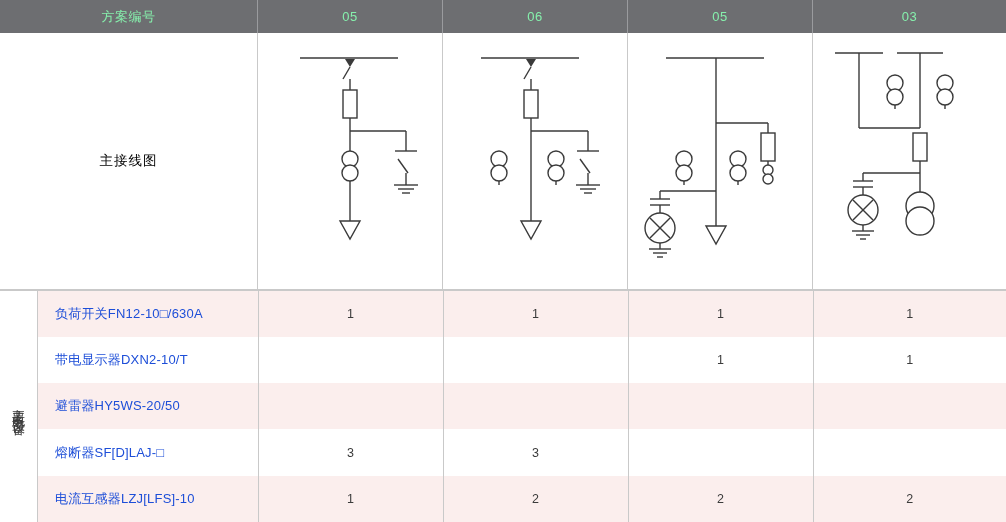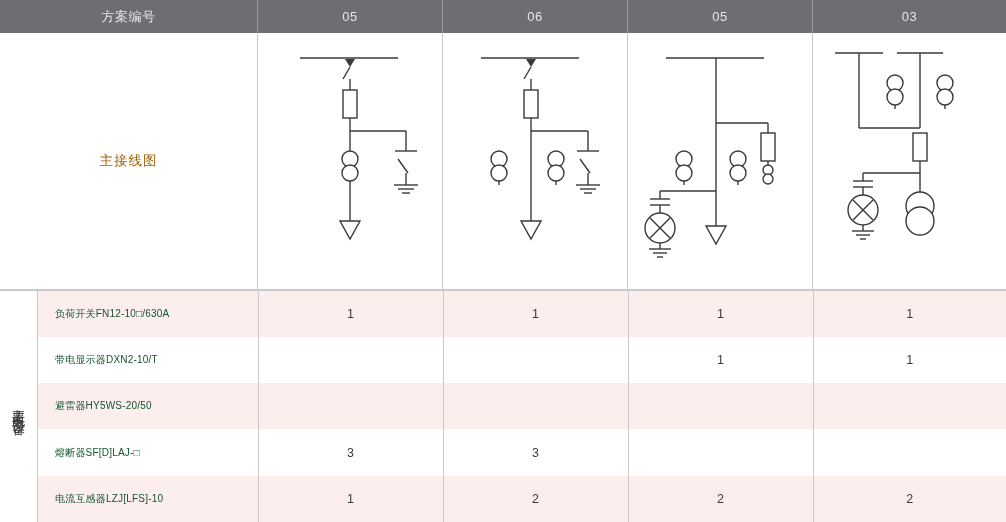--- a/index.html
+++ b/index.html
@@ -22,21 +22,21 @@
     left: 0; top: 0;
     width: 1006px; height: 33px;
     display: flex;
     background: #6d6e71;
   }
   .hdr-cell {
     height: 33px;
     display: flex;
     align-items: center;
     justify-content: center;
-    color: #e5e5e5;
+    color: #86efac;
     font-size: 13px;
     letter-spacing: 0.5px;
     border-right: 1px solid #9a9b9e;
   }
   .hdr-cell:last-child { border-right: none; }
   .hdr-label { width: 258px; }
   .hdr-c05 { width: 185px; }
   .hdr-c06 { width: 185px; }
   .hdr-c07 { width: 185px; }
   .hdr-c08 { width: 193px; }
@@ -46,21 +46,21 @@
     position: absolute;
     left: 0; top: 33px;
     width: 1006px; height: 257px;
     display: flex;
     background: #ffffff;
     border-bottom: 1px solid #c9c9c9;
   }
   .diag-label-cell {
     width: 258px; height: 100%;
     display: flex; align-items: center; justify-content: center;
-    font-size: 13.5px; color: #a16207;
+    font-size: 13.5px; color: #000000;
     letter-spacing: 1px;
     border-right: 1px solid #c9c9c9;
   }
   .diag-cell {
     height: 100%;
     position: relative;
     border-right: 1px solid #c9c9c9;
   }
   .diag-cell:last-child { border-right: none; }
   .dc05, .dc06, .dc07 { width: 185px; }
@@ -91,22 +91,22 @@
   }
   .spec-table {
     flex: 1;
     border-collapse: collapse;
     border-top: 1px solid #c9c9c9;
     table-layout: fixed;
   }
   .spec-table tr { height: 33.14px; }
   .spec-table td {
     padding: 0;
-    font-size: 10px;
-    color: #14532d;
+    font-size: 13px;
+    color: #1d4ed8;
     border-right: 1px solid #c9c9c9;
     vertical-align: middle;
   }
   .spec-table td:last-child { border-right: none; }
   .spec-table tr.odd td { background: #fbeeed; }
   .spec-table tr.even td { background: #ffffff; }
   td.name-col {
     width: 220px;
     padding-left: 17px;
     text-align: left;

